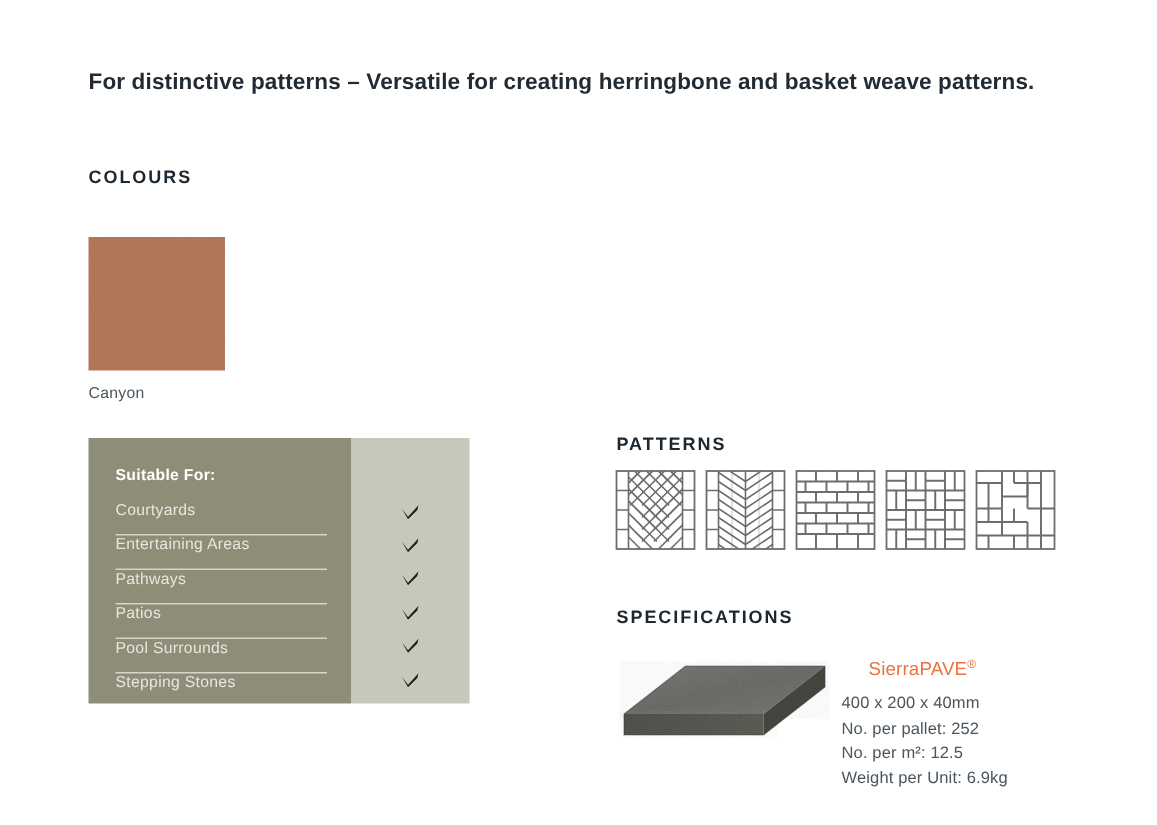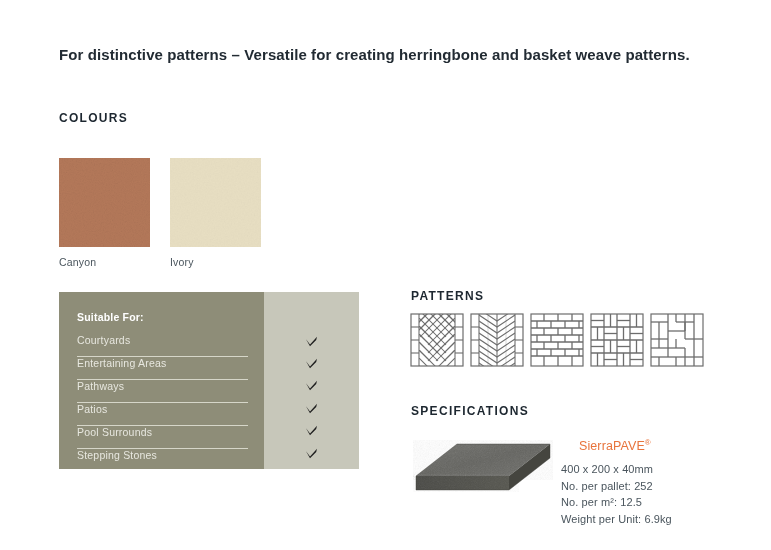--- a/index.html
+++ b/index.html
@@ -34,21 +34,21 @@
   }
   .sw-chip .grain{
     position:absolute;inset:0;opacity:.5;mix-blend-mode:multiply;
   }
   .sw-label{
     margin-top:9px;font-size:10.5px;color:#4a555d;letter-spacing:.2px;
   }
 
   
   .panel{
-    position:absolute;left:59px;top:292px;width:300px;height:177px;
+    position:absolute;left:59px;top:292px;width:254px;height:177px;
     display:flex;
     justify-content:space-between;
   }
   .panel-left{
     width:206px;background:#8e8d78;box-sizing:border-box;
     padding:19px 16px 0 18px;
   }
   .panel-right{
     width:96px;background:#c7c7ba;
     display:flex;flex-direction:column;
@@ -105,32 +105,20 @@
               <feTurbulence type="fractalNoise" baseFrequency="0.9" numOctaves="4"></feTurbulence>
             <feColorMatrix type="saturate" values="0"></feColorMatrix>
             </filter>
           <rect width="91" height="89" filter="url(#g0)" opacity="0.35"></rect>
         </svg>
       </div>
       <div class="sw-label">Canyon</div>
     </div>
 
 
-    <div class="sw-cell">
-      <div class="sw-chip" id="chip2" style="background: rgb(232, 223, 195);">
-        <svg class="grain" width="91" height="89" viewBox="0 0 91 89">
-          <filter id="g2">
-              <feTurbulence type="fractalNoise" baseFrequency="0.7" numOctaves="3"></feTurbulence>
-            <feColorMatrix type="saturate" values="0"></feColorMatrix>
-            </filter>
-          <rect width="91" height="89" filter="url(#g2)" opacity="0.14"></rect>
-        </svg>
-      </div>
-      <div class="sw-label">Ivory</div>
-    </div>
 
 
   </div>
 
   <div class="panel">
     <div class="panel-left" style="background: rgb(142, 141, 120);">
       <div class="panel-title">Suitable For:</div>
       <div class="row first">Courtyards</div>
       <div class="row">Entertaining Areas</div>
       <div class="row">Pathways</div>

